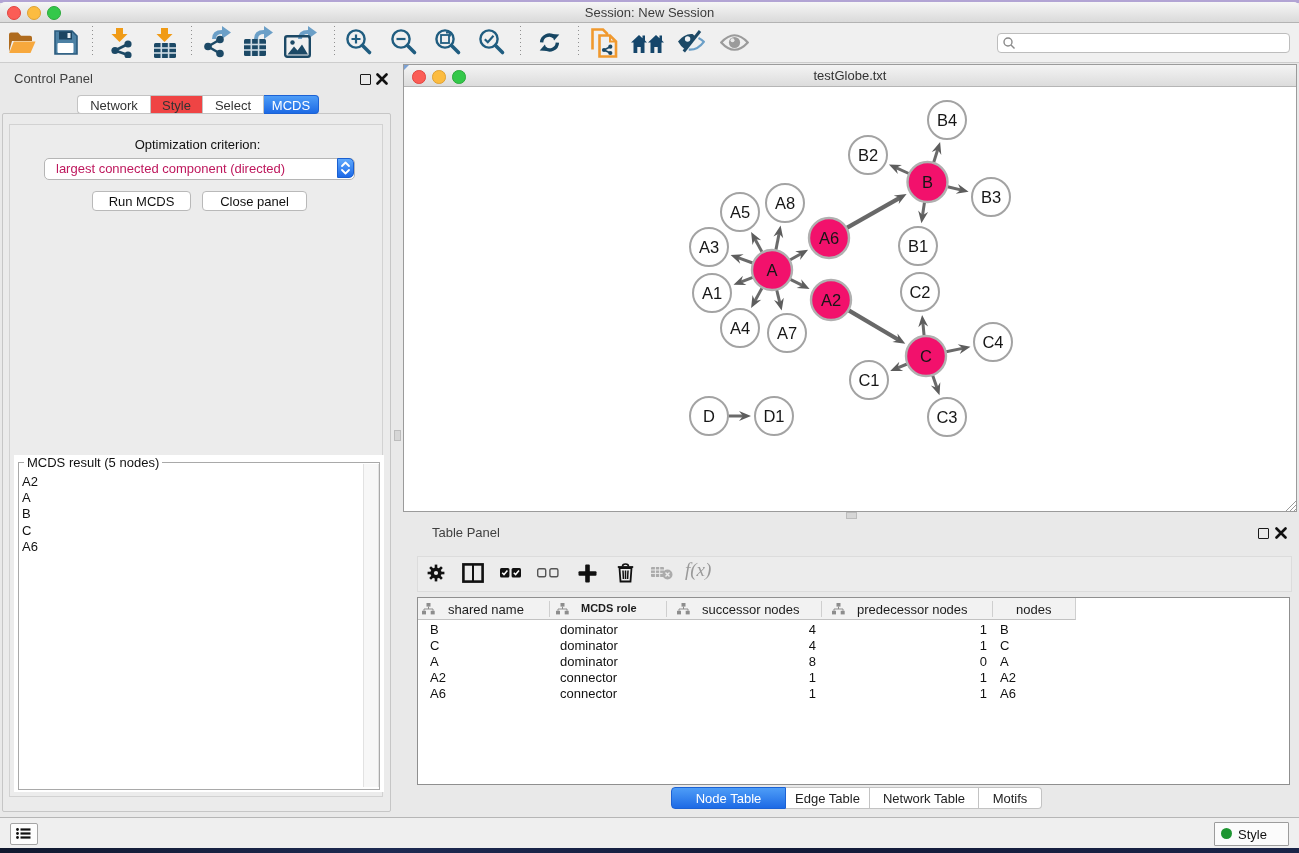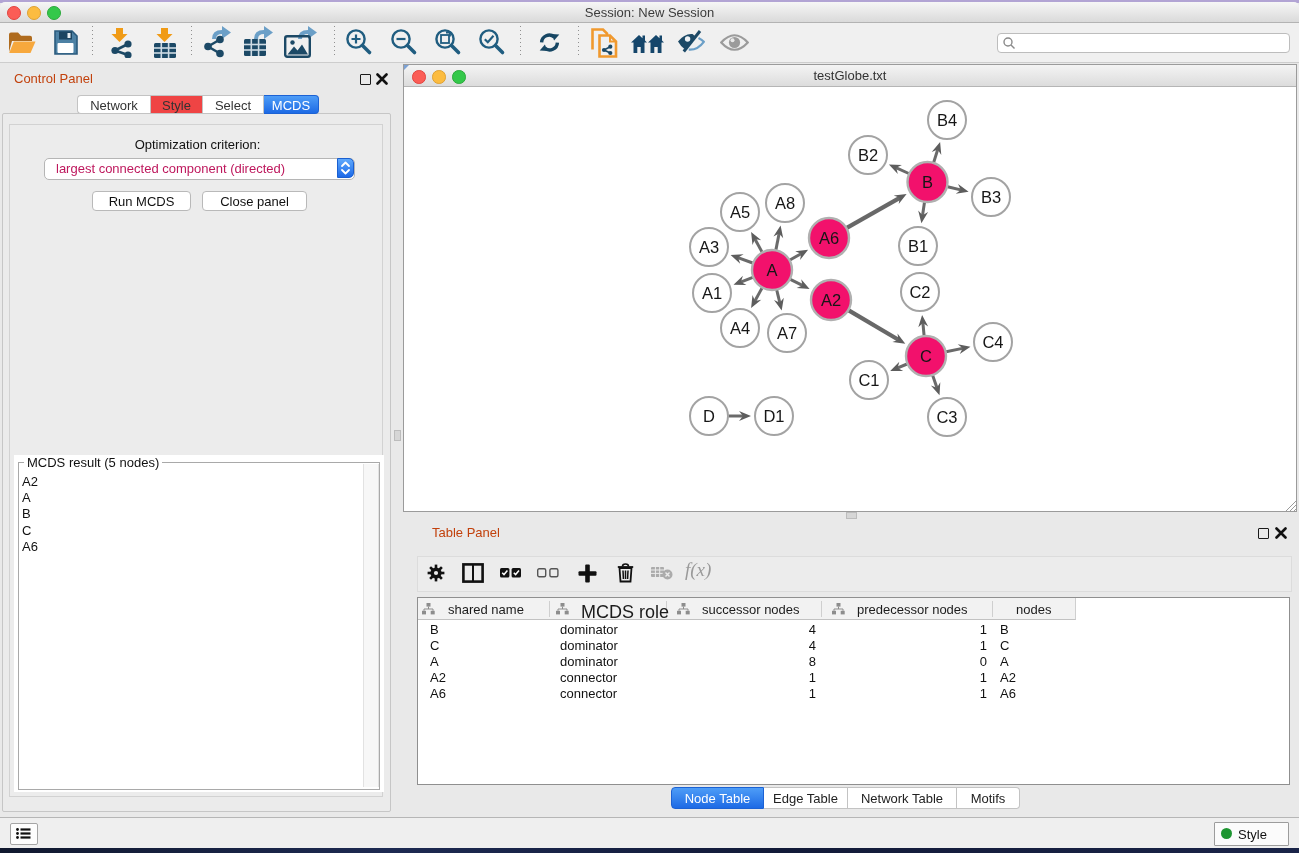--- a/index.html
+++ b/index.html
@@ -1,19 +1,19 @@
 <!DOCTYPE html>
 <html><head>
 <meta charset="utf-8">
 <style>
   html,body{margin:0;padding:0;}
   body{width:1299px;height:853px;overflow:hidden;position:relative;
        font-family:"Liberation Sans",sans-serif;background:#e9e9e9;}
   .abs{position:absolute;}
-  .txt13{font-size:13px;color:#c2410c;}
+  .txt13{font-size:13px;color:#404040;}
 </style>
 </head>
 <body>
 
 <div class="abs" style="left:0;top:0;width:1299px;height:2.5px;background:#b2a4d4;"></div>
 
 <div class="abs" style="left:0;top:2px;width:1299px;height:20px;border-radius:5px 5px 0 0;
      background:linear-gradient(#f6f6f6,#dadada);border-bottom:1px solid #b3b3b3;"></div>
 <div class="abs" style="left:7px;top:5.5px;width:12px;height:12px;border-radius:50%;background:#fb5d56;border:0.5px solid #e2443f;"></div>
 <div class="abs" style="left:27px;top:5.5px;width:12px;height:12px;border-radius:50%;background:#fcbc40;border:0.5px solid #dfa133;"></div>
@@ -372,21 +372,21 @@
 <div class="abs" style="left:417px;top:597px;width:873px;height:188px;background:#fff;border:1px solid #8f8f8f;box-sizing:border-box;"></div>
 
 <div class="abs" style="left:418px;top:598px;width:658px;height:22px;background:#f2f2f2;box-sizing:border-box;border-bottom:1px solid #c2c2c2;border-right:1px solid #cfcfcf;">
  <div style="position:absolute;left:131px;top:3px;width:1px;height:16px;background:#cfcfcf;"></div>
  <div style="position:absolute;left:248px;top:3px;width:1px;height:16px;background:#cfcfcf;"></div>
  <div style="position:absolute;left:403px;top:3px;width:1px;height:16px;background:#cfcfcf;"></div>
  <div style="position:absolute;left:574px;top:3px;width:1px;height:16px;background:#cfcfcf;"></div>
  <div style="position:absolute;left:657px;top:3px;width:1px;height:16px;background:#cfcfcf;"></div>
 </div>
 <div class="abs" style="left:448px;top:602px;font-size:13px;color:#1c1c1c;">shared name</div>
-<div class="abs" style="left:581px;top:602px;font-size:18px;color:#1c1c1c;">MCDS role</div>
+<div class="abs" style="left:581px;top:602px;font-size:11px;color:#1c1c1c;font-weight:bold;">MCDS role</div>
 <div class="abs" style="left:702px;top:602px;font-size:13px;color:#1c1c1c;">successor nodes</div>
 <div class="abs" style="left:857px;top:602px;font-size:13px;color:#1c1c1c;">predecessor nodes</div>
 <div class="abs" style="left:1016px;top:602px;font-size:13px;color:#1c1c1c;">nodes</div>
 <svg class="abs" style="left:422px;top:603px;" width="13" height="12" viewBox="0 0 13 12">
  <g fill="#8d8d8d">
       <rect x="4.5" y="0" width="4" height="3.6"></rect>
       <rect x="0" y="7.8" width="4" height="3.6"></rect>
       <rect x="8.7" y="7.8" width="4" height="3.6"></rect>
     </g>
  <path d="M6.5,3.6 V6 M2,7.8 V6 H11 V7.8" fill="none" stroke="#8d8d8d" stroke-width="1"></path>
@@ -446,21 +446,21 @@
 <div class="abs" style="left:0;top:686px;width:1299px;height:16px;font-size:13px;color:#111;">
  <span style="position:absolute;left:430px;">A6</span>
  <span style="position:absolute;left:560px;">connector</span>
  <span style="position:absolute;left:700px;width:116px;text-align:right;">1</span>
  <span style="position:absolute;left:860px;width:127px;text-align:right;">1</span>
  <span style="position:absolute;left:1000px;">A6</span>
 </div>
 
 <div class="abs" id="bottabs" style="left:671px;top:787px;height:22px;">
 <div style="position:absolute;left:0;top:0;display:flex;height:22px;">
- <div style="width:93px;background:linear-gradient(#4e9df7,#1d6ae5);border:1px solid #1c62d4;border-radius:4px 0 0 4px;font-size:13px;color:#fff;text-align:center;line-height:22px;box-sizing:border-box;">Node Table</div>
+ <div style="width:115px;background:linear-gradient(#4e9df7,#1d6ae5);border:1px solid #1c62d4;border-radius:4px 0 0 4px;font-size:13px;color:#fff;text-align:center;line-height:22px;box-sizing:border-box;">Node Table</div>
  <div style="width:84px;background:#fff;border:1px solid #c3c3c3;border-left:none;font-size:13px;color:#222;text-align:center;line-height:22px;box-sizing:border-box;">Edge Table</div>
  <div style="width:109px;background:#fff;border:1px solid #c3c3c3;border-left:none;font-size:13px;color:#222;text-align:center;line-height:22px;box-sizing:border-box;">Network Table</div>
  <div style="width:63px;background:#fff;border:1px solid #c3c3c3;border-left:none;border-radius:0 4px 4px 0;font-size:13px;color:#222;text-align:center;line-height:22px;box-sizing:border-box;">Motifs</div>
 </div>
 </div>
 
 <div class="abs" style="left:394px;top:430px;width:5px;height:9px;background:#d6d6d6;border:1px solid #bcbcbc;"></div>
 <div class="abs" style="left:846px;top:512px;width:9px;height:5px;background:#d6d6d6;border:1px solid #bcbcbc;"></div>
 
 <div class="abs" style="left:0;top:817px;width:1299px;height:31px;background:#efefef;border-top:1px solid #b6b6b6;box-sizing:border-box;"></div>

